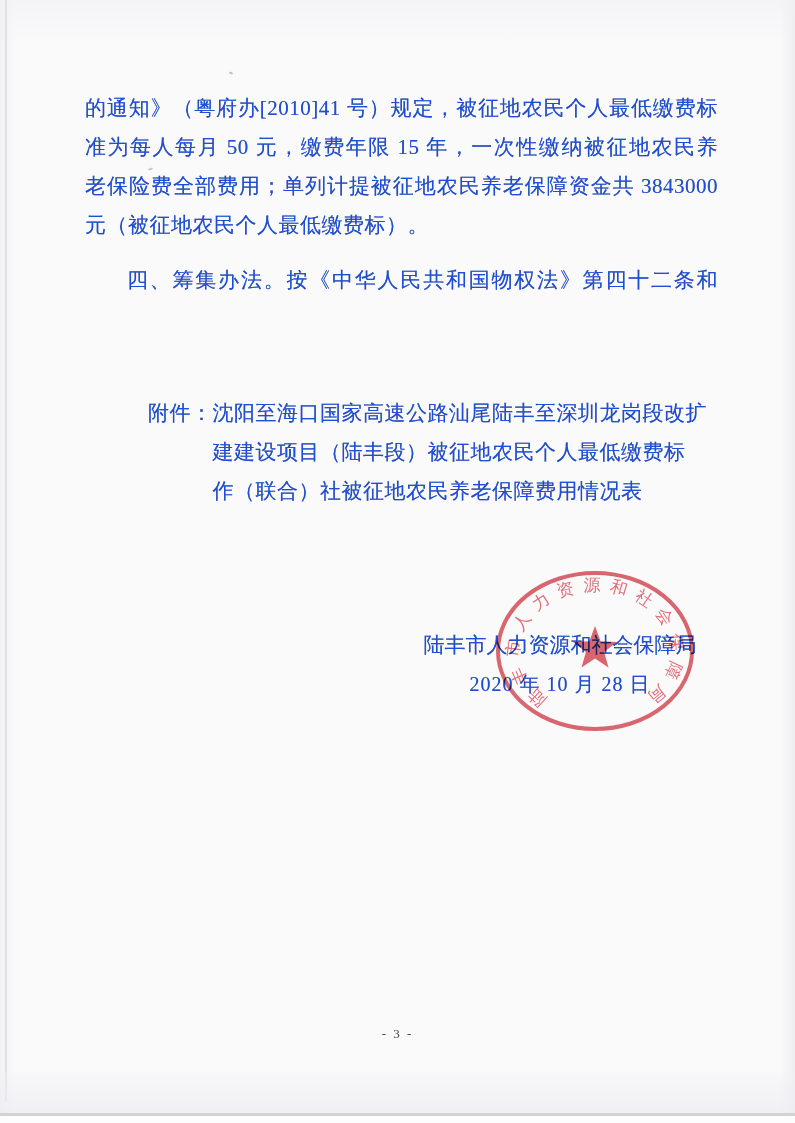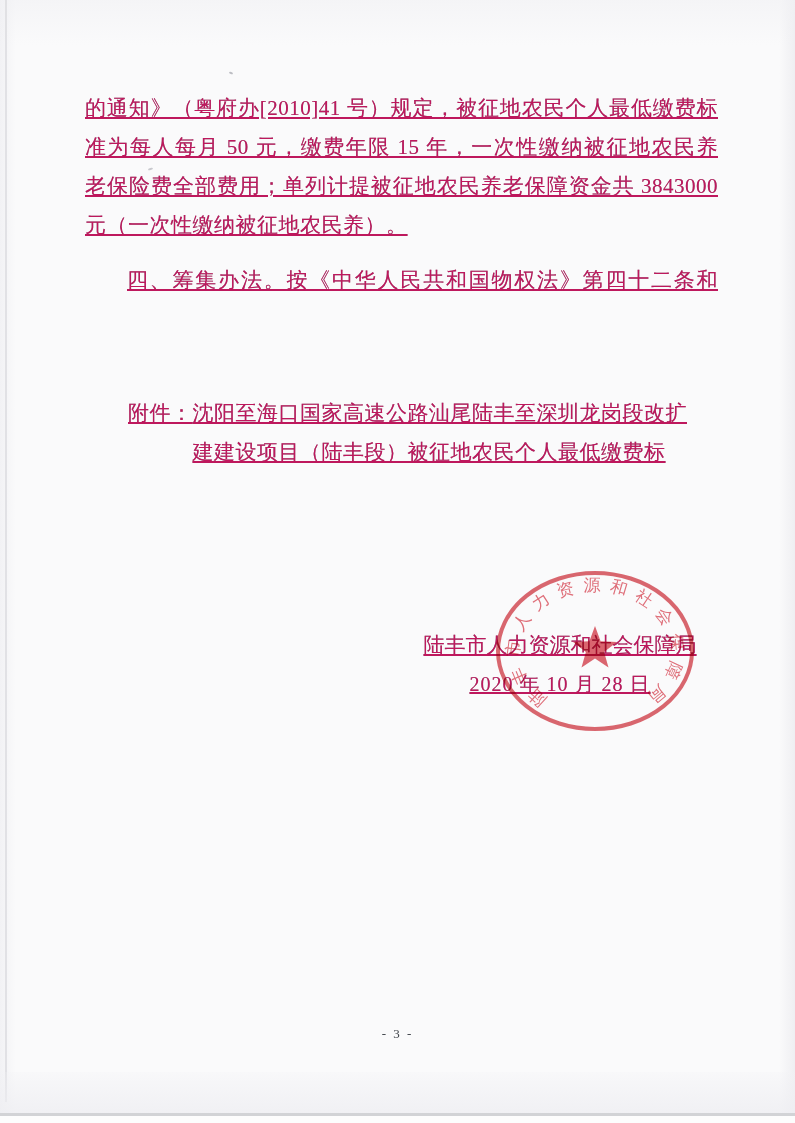--- a/index.html
+++ b/index.html
@@ -17,30 +17,30 @@
   }
   .scan-edge-left{position:absolute;left:5px;top:0;width:2px;height:1102px;background:#dcdce0;opacity:.8;}
   .scan-band-bottom{position:absolute;left:0;top:1072px;width:795px;height:41px;
     background:linear-gradient(180deg, rgba(242,242,245,.25), rgba(238,238,242,.8));}
   .scan-line-bottom{position:absolute;left:0;top:1113px;width:795px;height:3px;background:#d2d3d6;}
   .scan-below{position:absolute;left:0;top:1116px;width:795px;height:7px;background:#fdfdfd;}
   .speck{position:absolute;background:#bcbdc3;border-radius:50%;}
   .speck.s1{left:229px;top:72px;width:4px;height:2px;transform:rotate(20deg);}
   .speck.s2{left:148px;top:168px;width:5px;height:2px;transform:rotate(-15deg);opacity:.8;}
 
-  .ink{color:#be185d;text-shadow:0 0 .6px rgba(63,67,75,.55);text-decoration:underline;}
+  .ink{color:#1d4ed8;text-shadow:0 0 .6px rgba(63,67,75,.55);}
 
   .bodyblock{position:absolute;left:85px;width:633px;font-size:21px;line-height:39px;letter-spacing:.5px;}
   .p1{top:89px;}
   .p2{top:245px;margin-top:16px;}
   .line{white-space:nowrap;}
   .just{text-align:justify;text-align-last:justify;white-space:normal;}
   .indent2{text-indent:2em;}
 
-  .attachment{position:absolute;left:128px;top:394px;width:580px;
+  .attachment{position:absolute;left:148px;top:394px;width:580px;
     font-size:21px;line-height:39px;display:flex;align-items:flex-start;letter-spacing:.5px;}
   .attachment .label{flex:0 0 auto;white-space:nowrap;}
   .attachment .att-lines{flex:1 1 auto;}
 
   .signature{position:absolute;left:420px;top:626px;width:280px;text-align:center;
     font-size:21px;line-height:39px;}
   .signature .date{font-size:20px;letter-spacing:1px;}
 
   .seal-wrap{position:absolute;left:455px;top:535px;width:280px;height:230px;
     mix-blend-mode:multiply;opacity:.92;pointer-events:none;}
@@ -56,32 +56,33 @@
 <div class="scan-band-bottom"></div>
 <div class="scan-line-bottom"></div>
 <div class="scan-below"></div>
 <div class="speck s1"></div>
 <div class="speck s2"></div>
 
 <div class="bodyblock p1 ink">
   <div class="line just">的通知》（粤府办[2010]41 号）规定，被征地农民个人最低缴费标</div>
   <div class="line just">准为每人每月 50 元，缴费年限 15 年，一次性缴纳被征地农民养</div>
   <div class="line just">老保险费全部费用；单列计提被征地农民养老保障资金共 3843000</div>
-  <div class="line">元（一次性缴纳被征地农民养）。</div>
+  <div class="line">元（被征地农民个人最低缴费标）。</div>
 </div>
 
 <div class="bodyblock p2 ink">
   <div class="line just indent2">四、筹集办法。按《中华人民共和国物权法》第四十二条和</div>
 </div>
 
 <div class="attachment ink">
   <div class="label">附件：</div>
   <div class="att-lines">
     <div class="line">沈阳至海口国家高速公路汕尾陆丰至深圳龙岗段改扩</div>
     <div class="line">建建设项目（陆丰段）被征地农民个人最低缴费标</div>
+    <div class="line">作（联合）社被征地农民养老保障费用情况表</div>
   </div>
 </div>
 
 <div class="signature ink">
   <div class="org">陆丰市人力资源和社会保障局</div>
   <div class="date">2020 年 10 月 28 日</div>
 </div>
 
 <div class="seal-wrap">
   <svg width="280" height="230" viewBox="0 0 280 230" xmlns="http://www.w3.org/2000/svg" xmlns:xlink="http://www.w3.org/1999/xlink">

